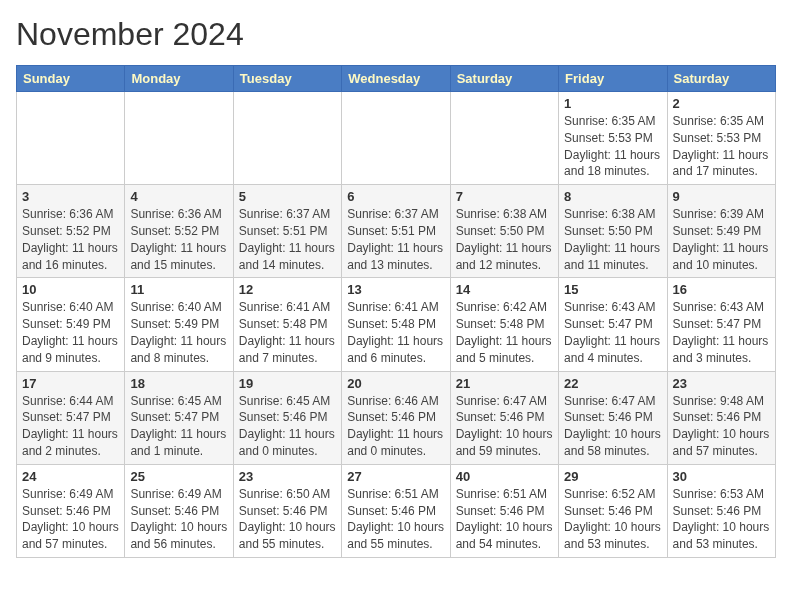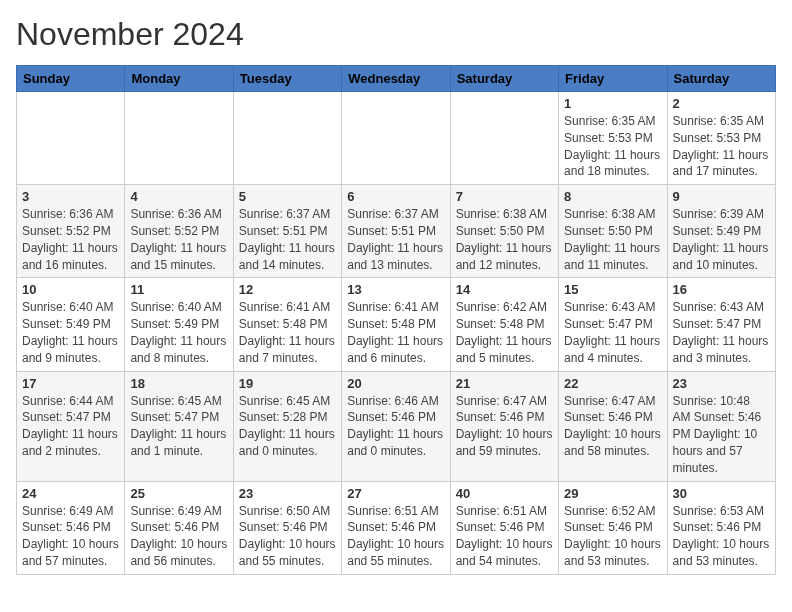--- a/index.html
+++ b/index.html
@@ -48,21 +48,21 @@
       font-size: 16px;
       color: #555;
     }
     .calendar {
       width: 100%;
       border-collapse: collapse;
       border: 1px solid #ccc;
     }
     .calendar th {
       background-color: #4a7dc4;
-      color: #000000;
+      color: #fef9c3;
       font-size: 13px;
       font-weight: bold;
       padding: 5px 6px;
       text-align: left;
       border: 1px solid #3a6bb4;
     }
     .calendar td {
       vertical-align: top;
       padding: 4px 5px;
       border: 1px solid #ccc;
@@ -228,21 +228,21 @@
         </td>
         <td>
           <span class="day-number">18</span>
           <div class="day-info">Sunrise: 6:45 AM
 Sunset: 5:47 PM
 Daylight: 11 hours and 1 minute.</div>
         </td>
         <td>
           <span class="day-number">19</span>
           <div class="day-info">Sunrise: 6:45 AM
-Sunset: 5:28 PM
+Sunset: 5:46 PM
 Daylight: 11 hours and 0 minutes.</div>
         </td>
         <td>
           <span class="day-number">20</span>
           <div class="day-info">Sunrise: 6:46 AM
 Sunset: 5:46 PM
 Daylight: 11 hours and 0 minutes.</div>
         </td>
         <td>
           <span class="day-number">21</span>
@@ -251,21 +251,21 @@
 Daylight: 10 hours and 59 minutes.</div>
         </td>
         <td>
           <span class="day-number">22</span>
           <div class="day-info">Sunrise: 6:47 AM
 Sunset: 5:46 PM
 Daylight: 10 hours and 58 minutes.</div>
         </td>
         <td>
           <span class="day-number">23</span>
-          <div class="day-info">Sunrise: 10:48 AM
+          <div class="day-info">Sunrise: 9:48 AM
 Sunset: 5:46 PM
 Daylight: 10 hours and 57 minutes.</div>
         </td>
       </tr>
       <tr>
         <td>
           <span class="day-number">24</span>
           <div class="day-info">Sunrise: 6:49 AM
 Sunset: 5:46 PM
 Daylight: 10 hours and 57 minutes.</div>

